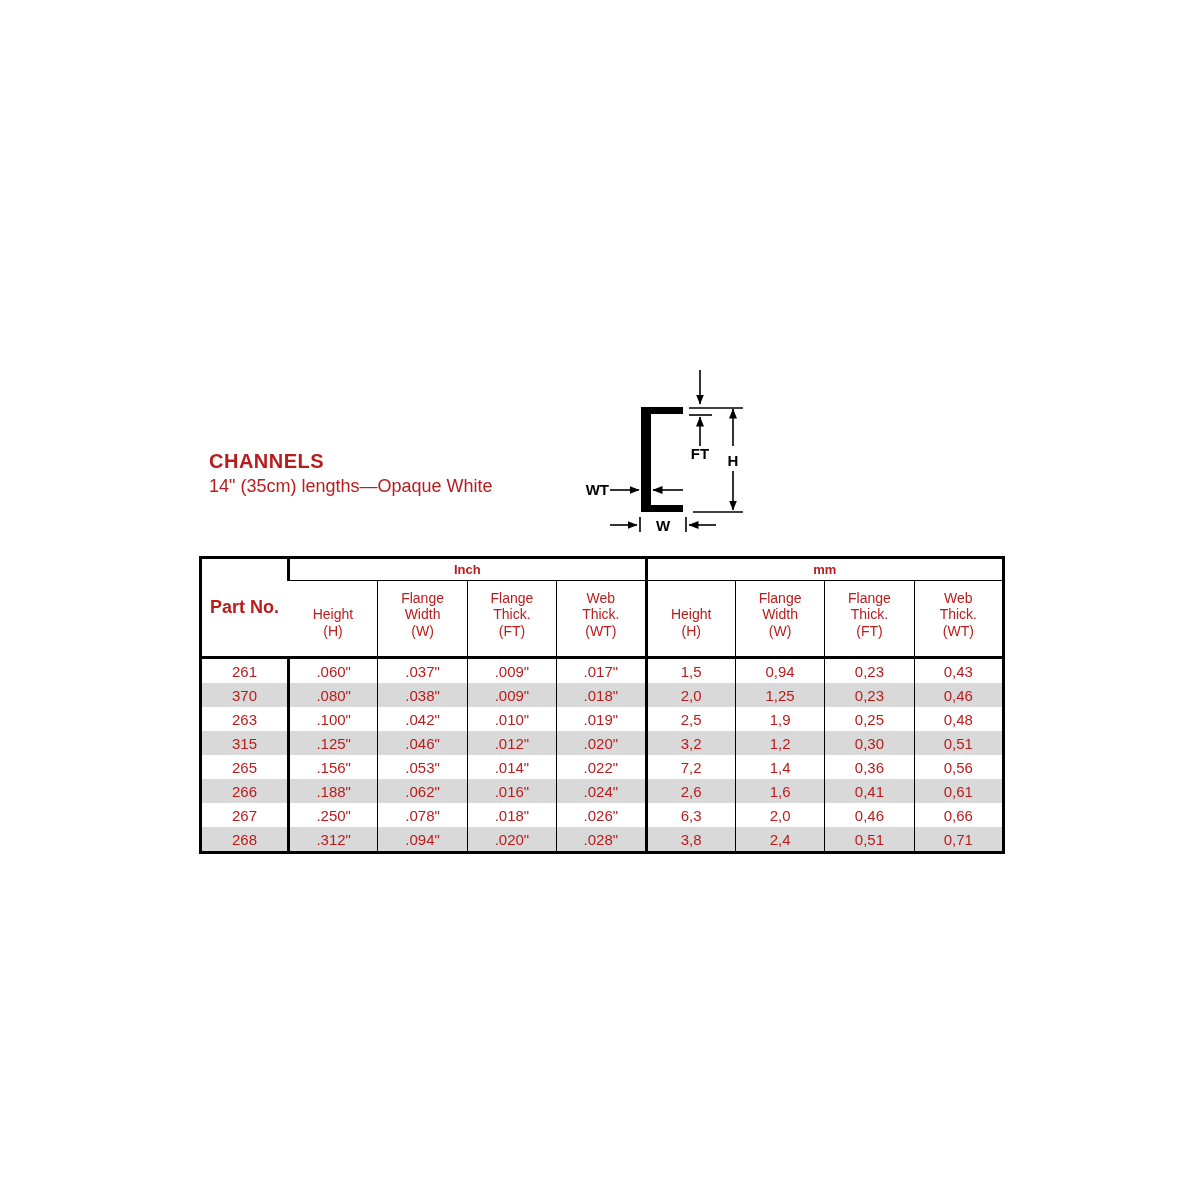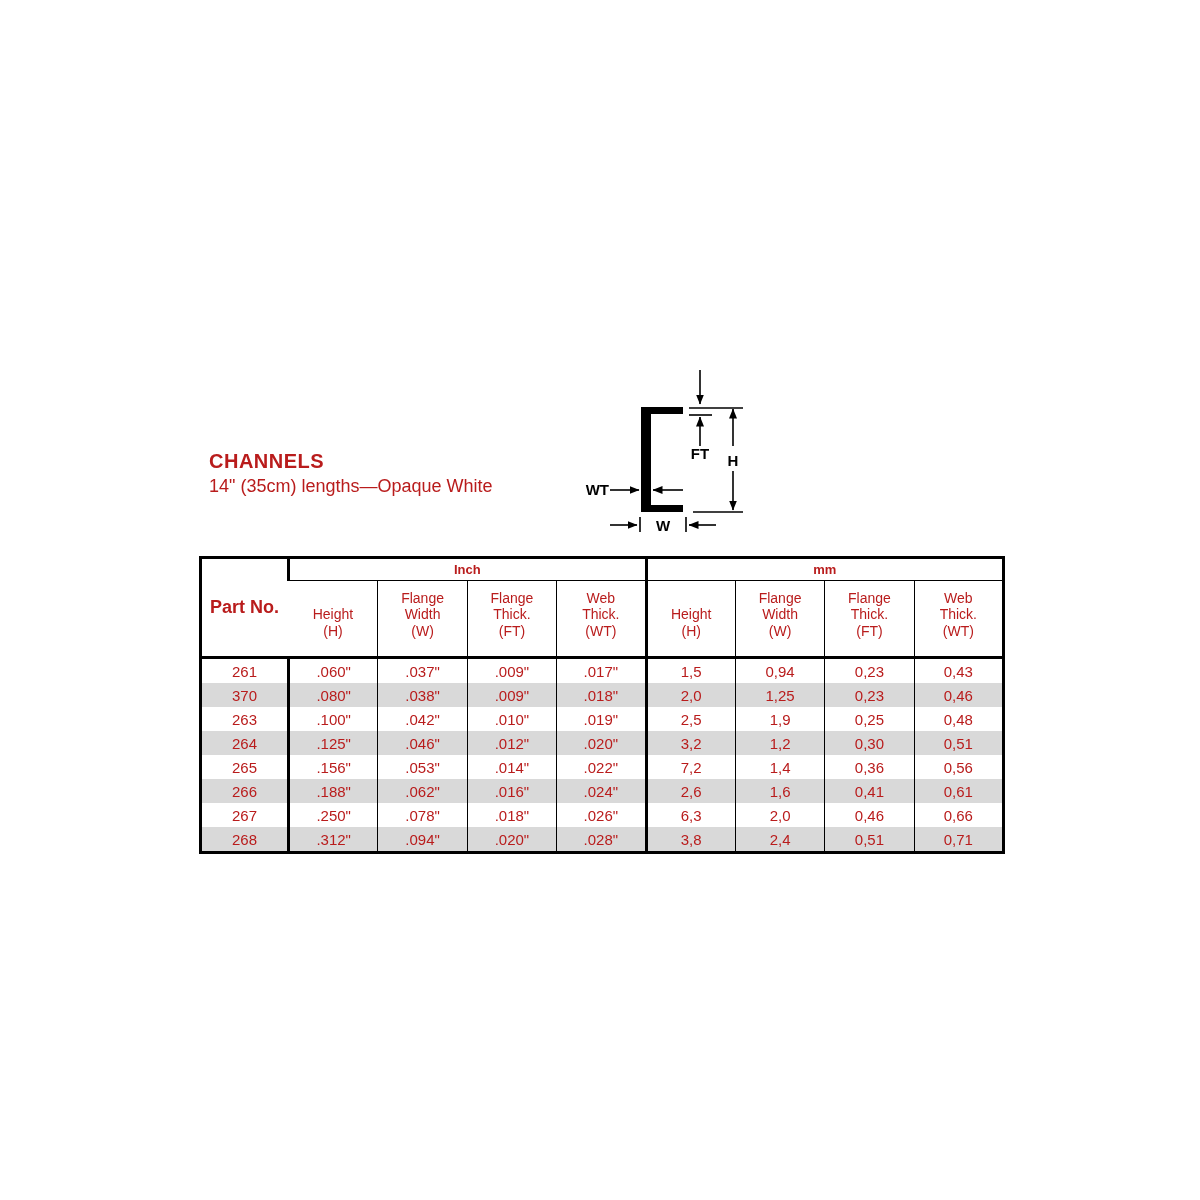--- a/index.html
+++ b/index.html
@@ -218,21 +218,21 @@
     <td>.042"</td>
     <td>.010"</td>
     <td>.019"</td>
     <td class="thick-left">2,5</td>
     <td>1,9</td>
     <td>0,25</td>
     <td>0,48</td>
   </tr>
 
   <tr class="alt">
-    <td class="part-cell">264</td>
+    <td class="part-cell">315</td>
     <td class="thick-left">.125"</td>
     <td>.046"</td>
     <td>.012"</td>
     <td>.020"</td>
     <td class="thick-left">3,2</td>
     <td>1,2</td>
     <td>0,30</td>
     <td>0,51</td>
   </tr>
 

